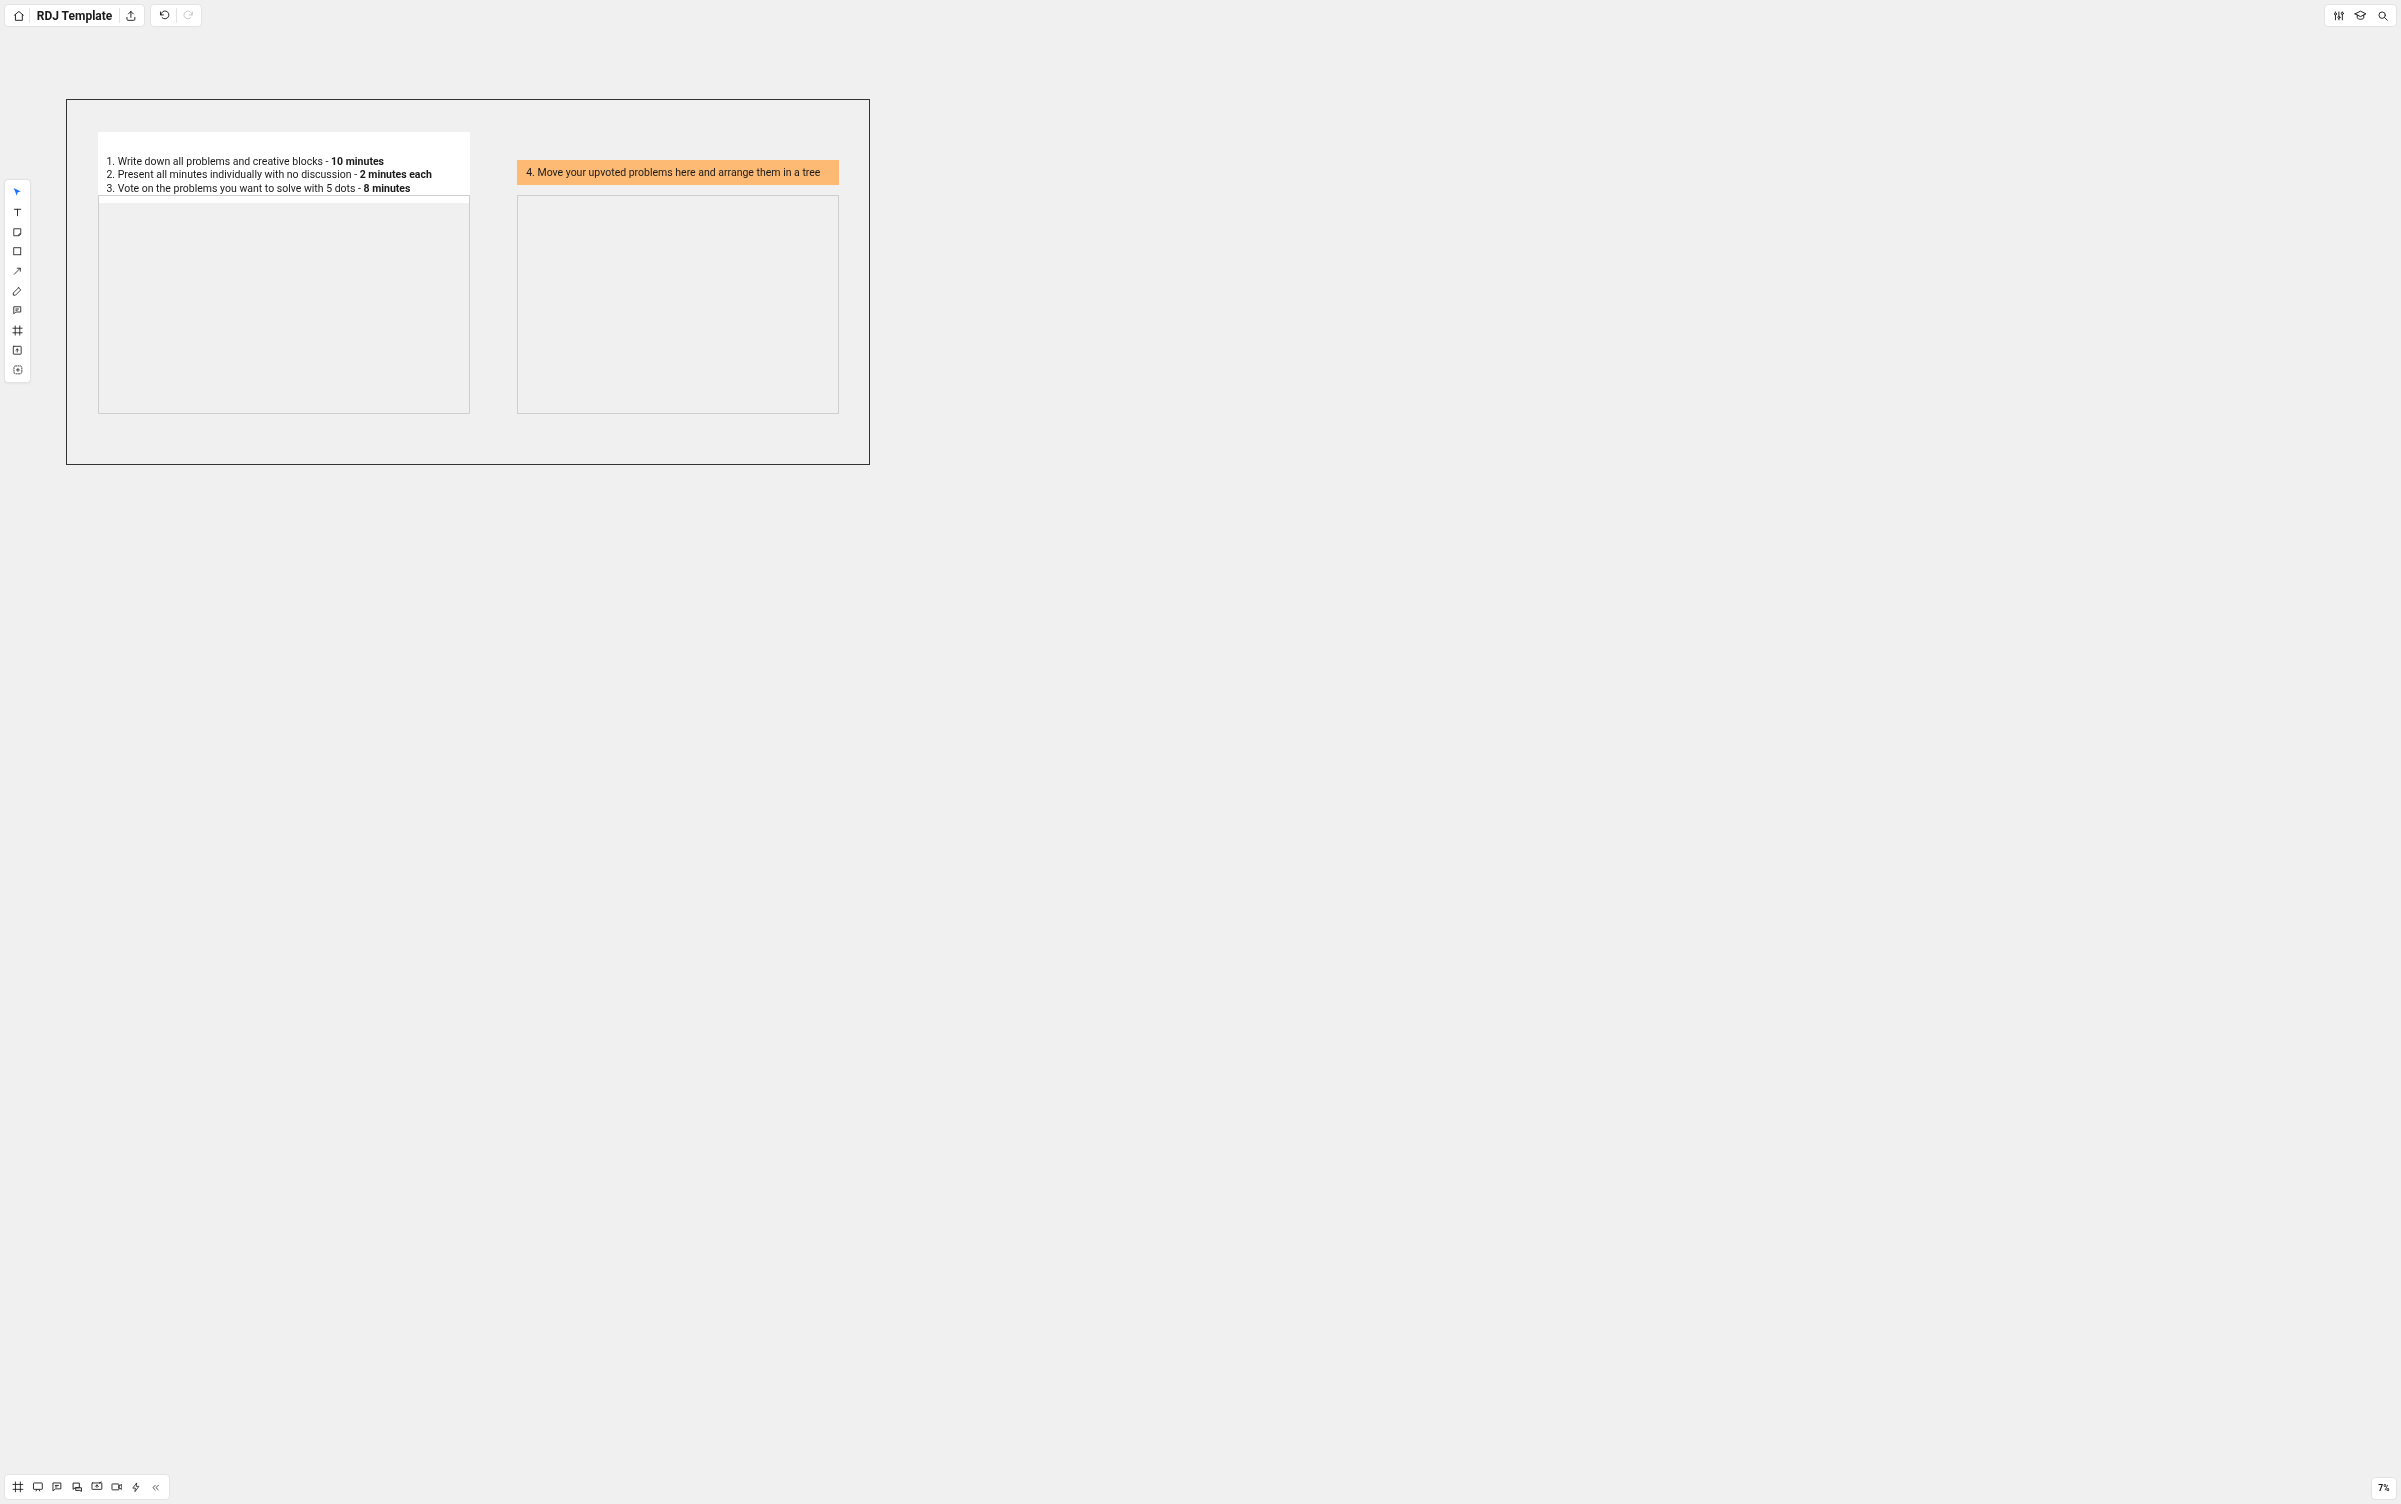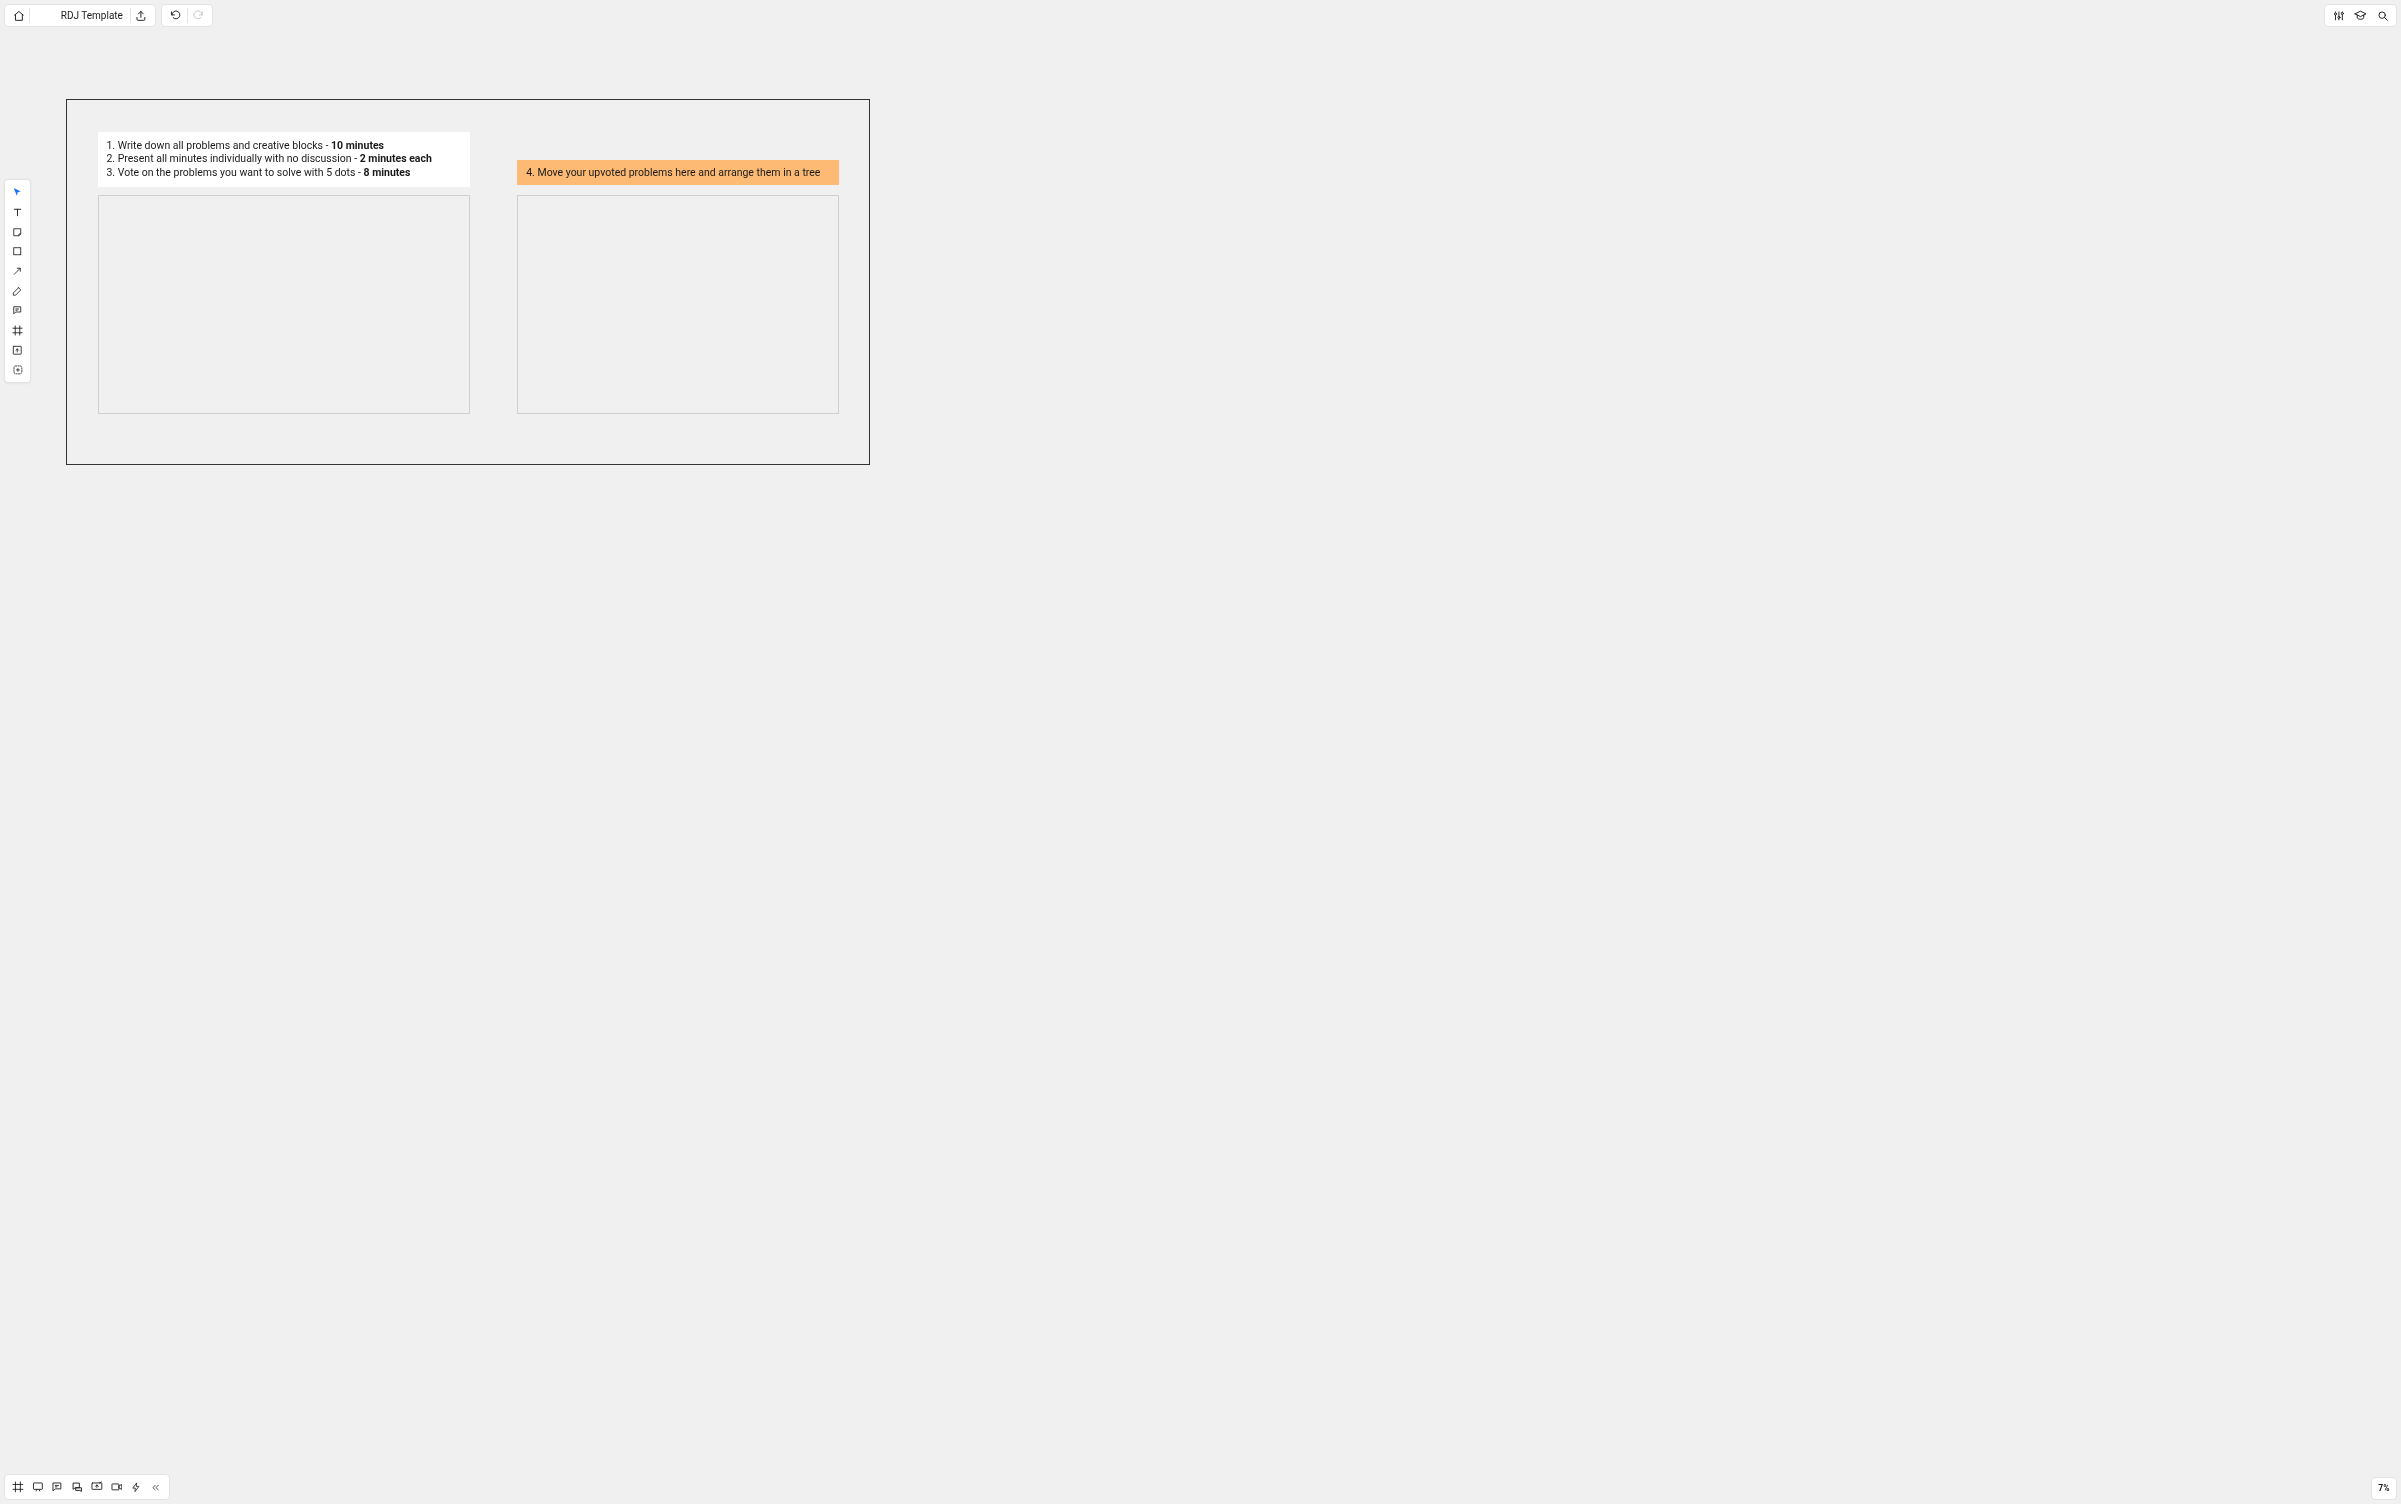--- a/index.html
+++ b/index.html
@@ -33,26 +33,25 @@
   .tl-btn {
     width: 22px;
     height: 22px;
     display: flex;
     align-items: center;
     justify-content: center;
     cursor: pointer;
     color: #1a1a1a;
   }
   .tl-title {
-    font-size: 10px;
-    font-weight: 400;
+    font-size: 12px;
+    font-weight: 700;
     padding: 0 6.6px;
     white-space: nowrap;
     color: #1a1a1a;
-    margin-left: 24px;
   }
   .vsep {
     width: 0.7px;
     height: 14.4px;
     background: #e3e3e3;
   }
   .tl-undo-redo {
     height: 23.6px;
     padding: 0 2.6px;
   }
@@ -159,20 +158,21 @@
     background: #ffffff;
     padding: 6.6px 9.2px 6.6px 5.3px;
     font-size: 10.5px;
     line-height: 1.32;
     color: #1a1a1a;
   }
   .instructions-left ol {
     list-style: decimal;
     list-style-position: outside;
     padding-left: 14.4px;
+    margin-top: 16px;
   }
   .instructions-left li { padding-left: 0px; }
   .instructions-right {
     position: absolute;
     left: 450px;
     top: 60px;
     width: 322px;
     background: #fdba74;
     padding: 5.9px 9.2px;
     font-size: 10.5px;

